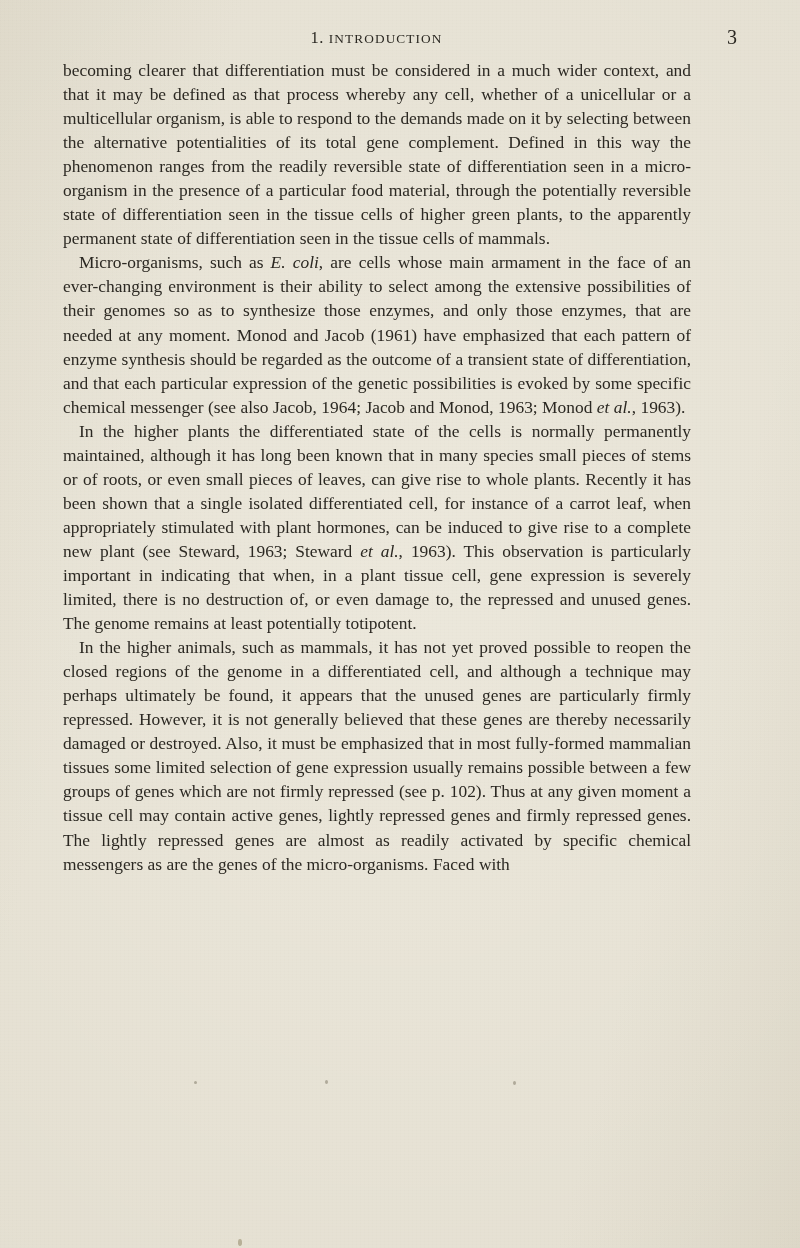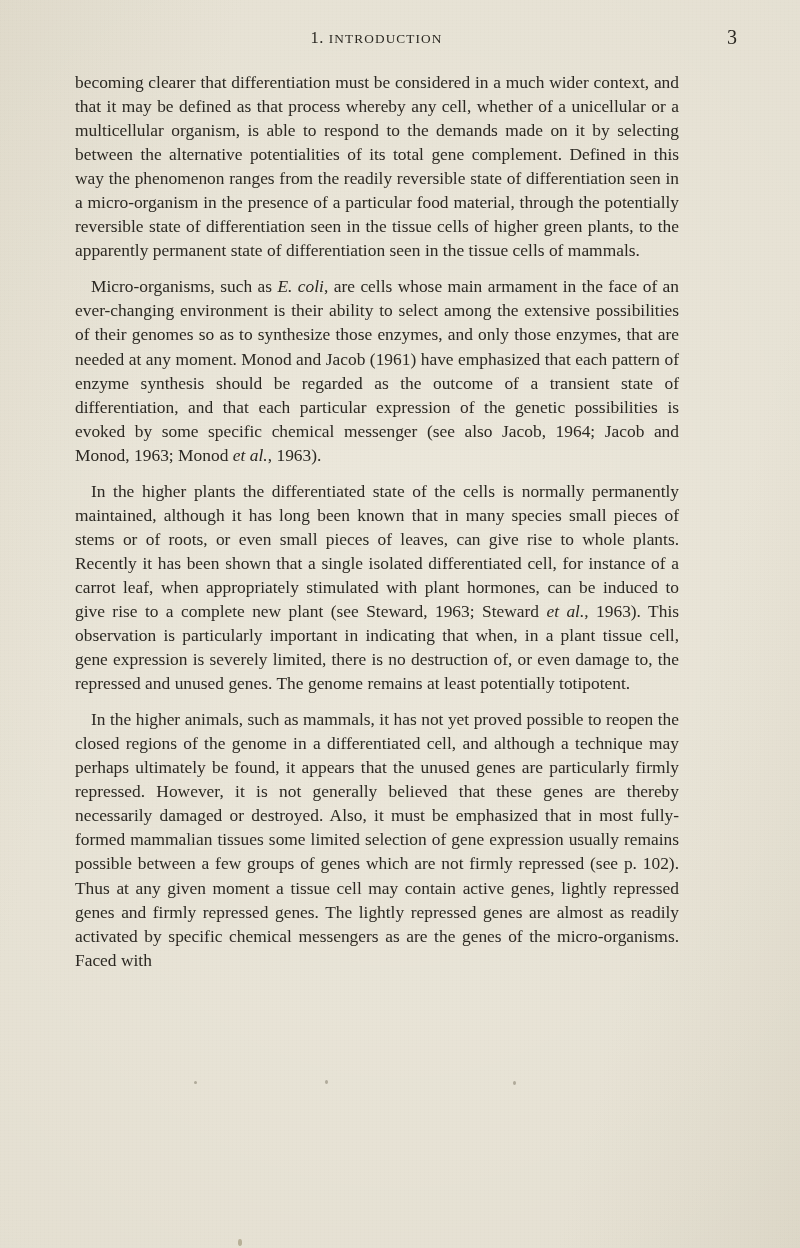--- a/index.html
+++ b/index.html
@@ -97,21 +97,21 @@
     width: 628px;
     font-size: 17.4px;
     line-height: 24.05px;
     text-align: justify;
     text-justify: inter-word;
     -webkit-hyphens: none;
     hyphens: none;
     word-spacing: 0.1px;
   }
   .body-text p {
-    margin: 12px;
+    margin: 0;
     text-indent: 16px;
     text-align: justify;
     font-family: Liberation Serif, serif;
   }
   .body-text p.first {
     text-indent: 0;
   }
   
   .body-text i {
     font-style: italic;

